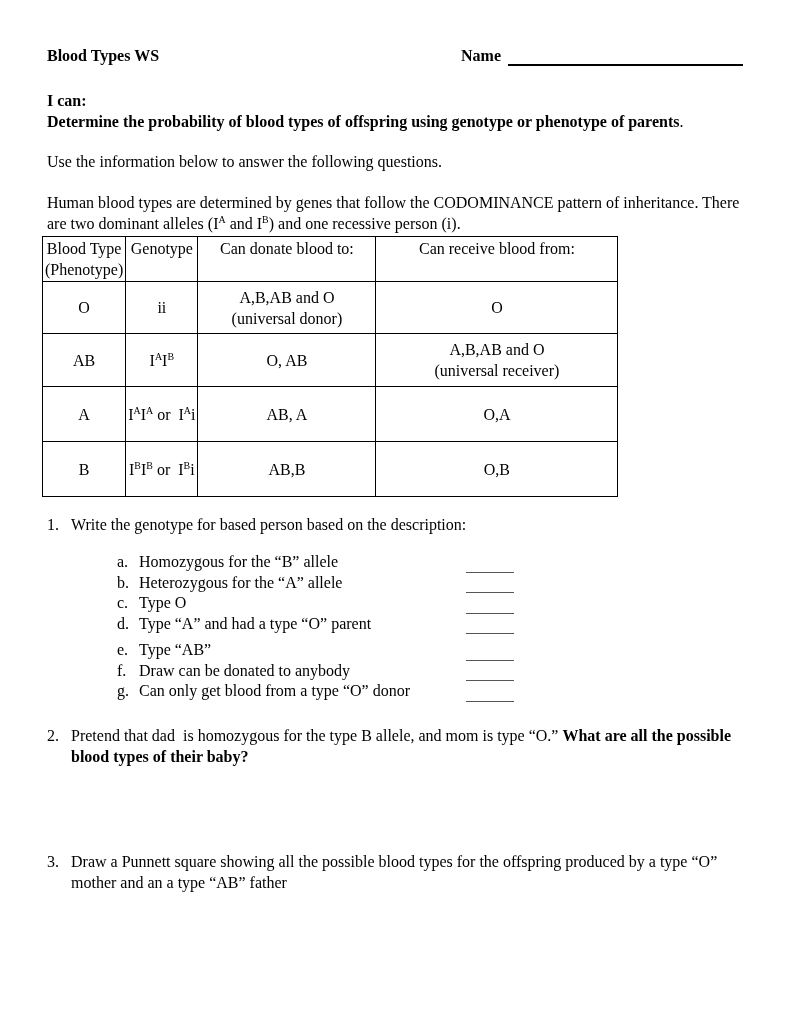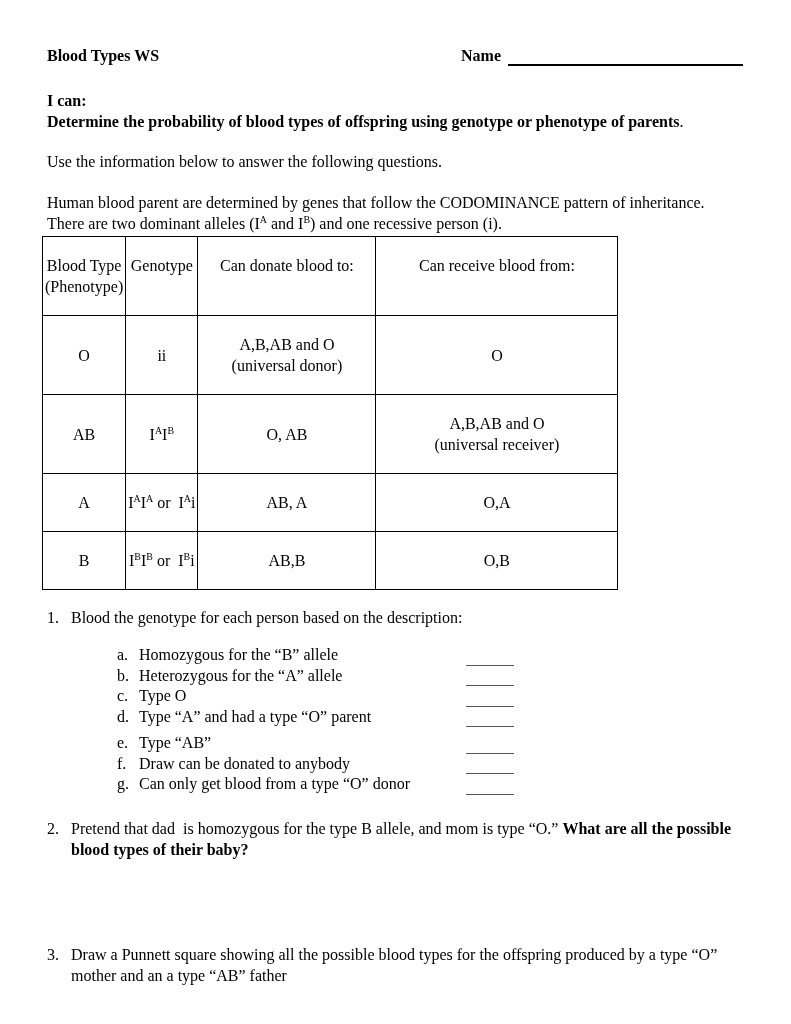--- a/index.html
+++ b/index.html
@@ -23,21 +23,21 @@
   .para { margin-top: 20px; }
 
   sup { font-size: 0.62em; vertical-align: super; line-height: 0; }
 
   table.blood {
     border-collapse: collapse; margin-top: 2px; margin-left: -5px;
     table-layout: fixed;
   }
   table.blood th, table.blood td {
     border: 1.5px solid #000; text-align: center; font-weight: normal;
-    padding: 18px 2px; line-height: 21px;
+    padding: 1px 2px; line-height: 21px;
   }
   table.blood th { vertical-align: top; }
   table.blood td { vertical-align: middle; }
   .col1 { width: 81px; } .col2 { width: 70px; } .col3 { width: 178px; } .col4 { width: 242px; }
   tr.hdr { height: 38px; }
   tr.r0 { height: 52px; } tr.r1 { height: 53px; } tr.r2 { height: 55px; } tr.r3 { height: 55px; }
   .gen-cell { white-space: pre; }
 
   .q { display: flex; }
   .qnum { width: 24px; flex: 0 0 24px; }
@@ -63,21 +63,21 @@
       <span class="b">Name</span>
       <span class="name-line"></span>
     </span>
   </div>
 
   <div class="ican b">I can:</div>
   <div class="objective"><span style="font-weight: bold;">Determine the probability of blood types of offspring using genotype or phenotype of parents</span><span>.</span></div>
 
   <div class="intro">Use the information below to answer the following questions.</div>
 
-  <div class="para"><span>Human blood parent are determined by genes that follow the CODOMINANCE pattern of inheritance. There are two dominant alleles (I</span><sup>A</sup><span> and I</span><sup>B</sup><span>) and one recessive person (i).</span></div>
+  <div class="para"><span>Human blood types are determined by genes that follow the CODOMINANCE pattern of inheritance. There are two dominant alleles (I</span><sup>A</sup><span> and I</span><sup>B</sup><span>) and one recessive person (i).</span></div>
 
   <table class="blood">
     <tbody>
         <tr class="hdr">
       <th class="col1">
         <div>Blood Type</div>
         <div>(Phenotype)</div>
       </th>
       <th class="col2">Genotype</th>
       <th class="col3">Can donate blood to:</th>
@@ -129,21 +129,21 @@
       <td>
         <div>O,B</div>
         <div></div>
       </td>
     </tr>
   </tbody>
     </table>
 
   <div class="q q1">
     <span class="qnum">1.</span>
-    <span class="qtext">Blood the genotype for each person based on the description:</span>
+    <span class="qtext">Write the genotype for based person based on the description:</span>
   </div>
 
   <div class="q1-items">
     <div class="q1-item">
       <span class="item-letter">a.</span>
       <span class="item-text">Homozygous for the “B” allele</span>
       <span class="item-blank"></span>
     </div>
     <div class="q1-item">
       <span class="item-letter">b.</span>

